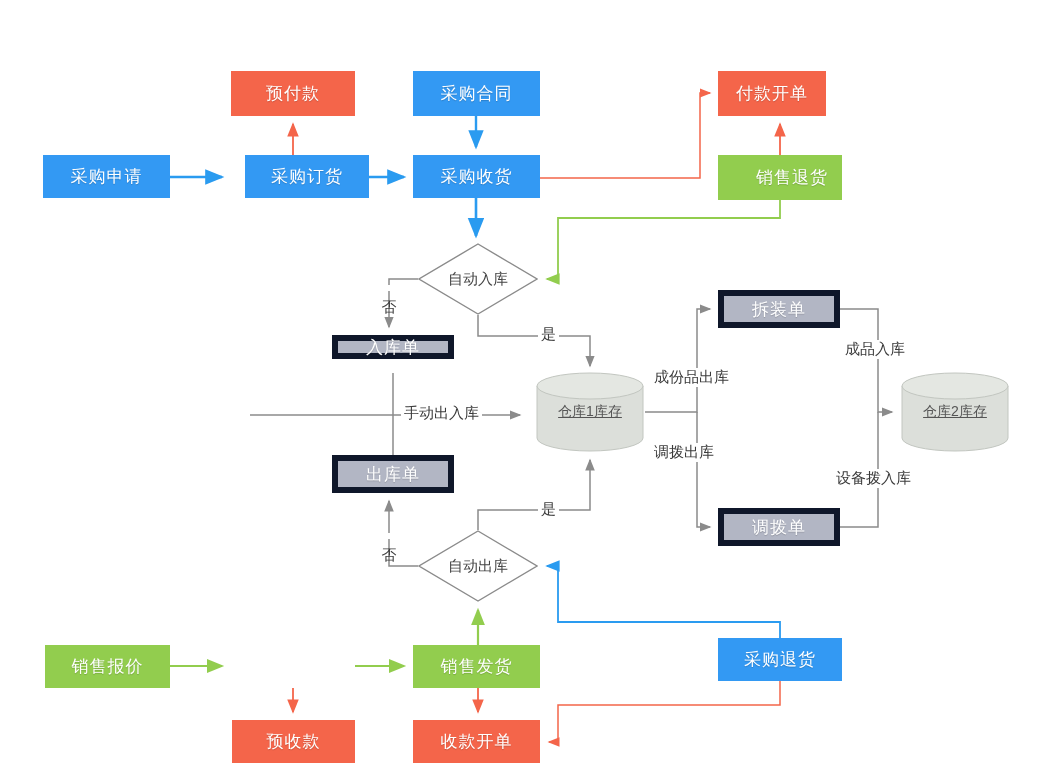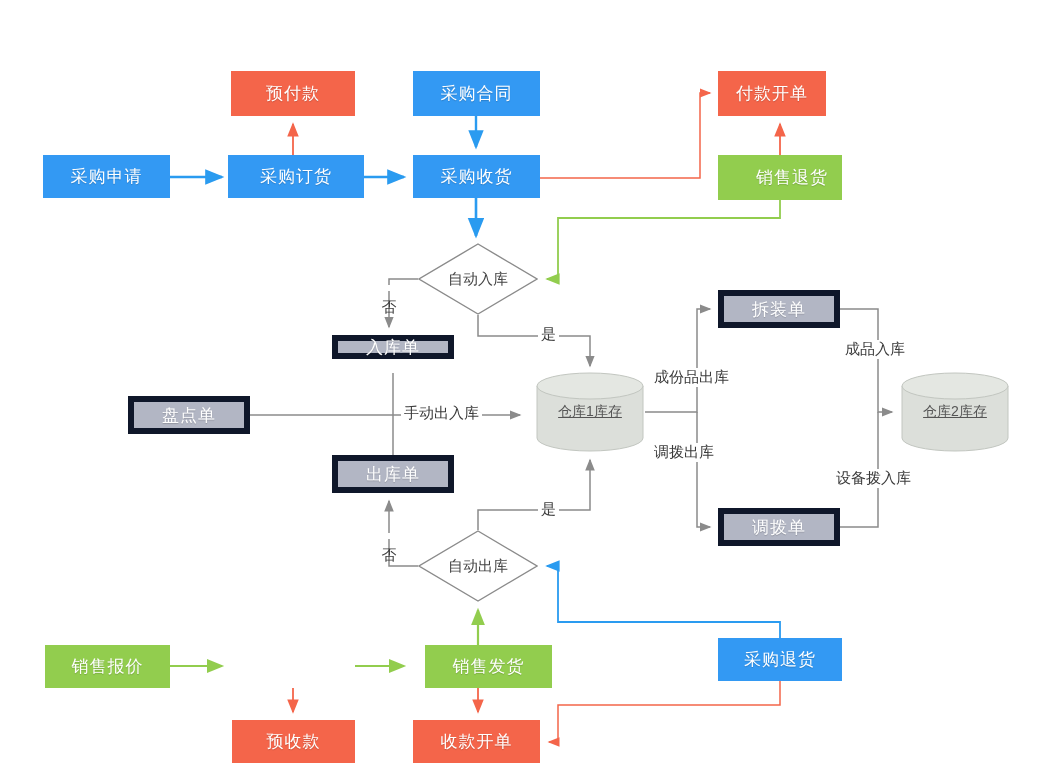--- a/index.html
+++ b/index.html
@@ -85,21 +85,21 @@
     <path d="M478,688 L478,712" stroke="#f4654a" stroke-width="1.8" fill="none" marker-end="url(#ar)"></path>
 
     <path d="M780,638 L780,622 L558,622 L558,566 L547,566" stroke="#2a9bf0" stroke-width="1.8" fill="none" marker-end="url(#ab)"></path>
 
     <path d="M780,681 L780,705 L558,705 L558,742 L549,742" stroke="#f4654a" stroke-width="1.5" fill="none" marker-end="url(#ar)"></path>
   </svg>
 
   <div class="node blue" style="left:43px;top:155px;width:127px;height:43px;">
       <span>采购申请</span>
     </div>
-  <div class="node blue" style="left:228px;top:155px;width:136px;height:43px;">
+  <div class="node blue" style="left:245px;top:155px;width:124px;height:43px;">
       <span>采购订货</span>
     </div>
   <div class="node blue" style="left:413px;top:155px;width:127px;height:43px;">
       <span>采购收货</span>
     </div>
   <div class="node red" style="left:231px;top:71px;width:124px;height:45px;">
       <span>预付款</span>
     </div>
   <div class="node blue" style="left:413px;top:71px;width:127px;height:45px;">
       <span>采购合同</span>
@@ -107,37 +107,34 @@
   <div class="node red" style="left:718px;top:71px;width:108px;height:45px;">
       <span>付款开单</span>
     </div>
   <div class="node green" style="left:718px;top:155px;width:124px;height:45px;padding-left:24px;">
       <span>销售退货</span>
     </div>
 
   <div class="node gray" style="left:332px;top:335px;width:122px;height:24px;">
       <span>入库单</span>
     </div>
-  <div class="node gray" style="left:128px;top:396px;width:122px;height:38px;">
-      <span>盘点单</span>
-    </div>
   <div class="node gray" style="left:332px;top:455px;width:122px;height:38px;">
       <span>出库单</span>
     </div>
   <div class="node gray" style="left:718px;top:290px;width:122px;height:38px;">
       <span>拆装单</span>
     </div>
   <div class="node gray" style="left:718px;top:508px;width:122px;height:38px;">
       <span>调拨单</span>
     </div>
 
   <div class="node green" style="left:45px;top:645px;width:125px;height:43px;">
       <span>销售报价</span>
     </div>
-  <div class="node green" style="left:413px;top:645px;width:127px;height:43px;margin-left:12px;">
+  <div class="node green" style="left:413px;top:645px;width:127px;height:43px;">
       <span>销售发货</span>
     </div>
   <div class="node blue" style="left:718px;top:638px;width:124px;height:43px;">
       <span>采购退货</span>
     </div>
   <div class="node red" style="left:232px;top:720px;width:123px;height:43px;">
       <span>预收款</span>
     </div>
   <div class="node red" style="left:413px;top:720px;width:127px;height:43px;">
       <span>收款开单</span>

